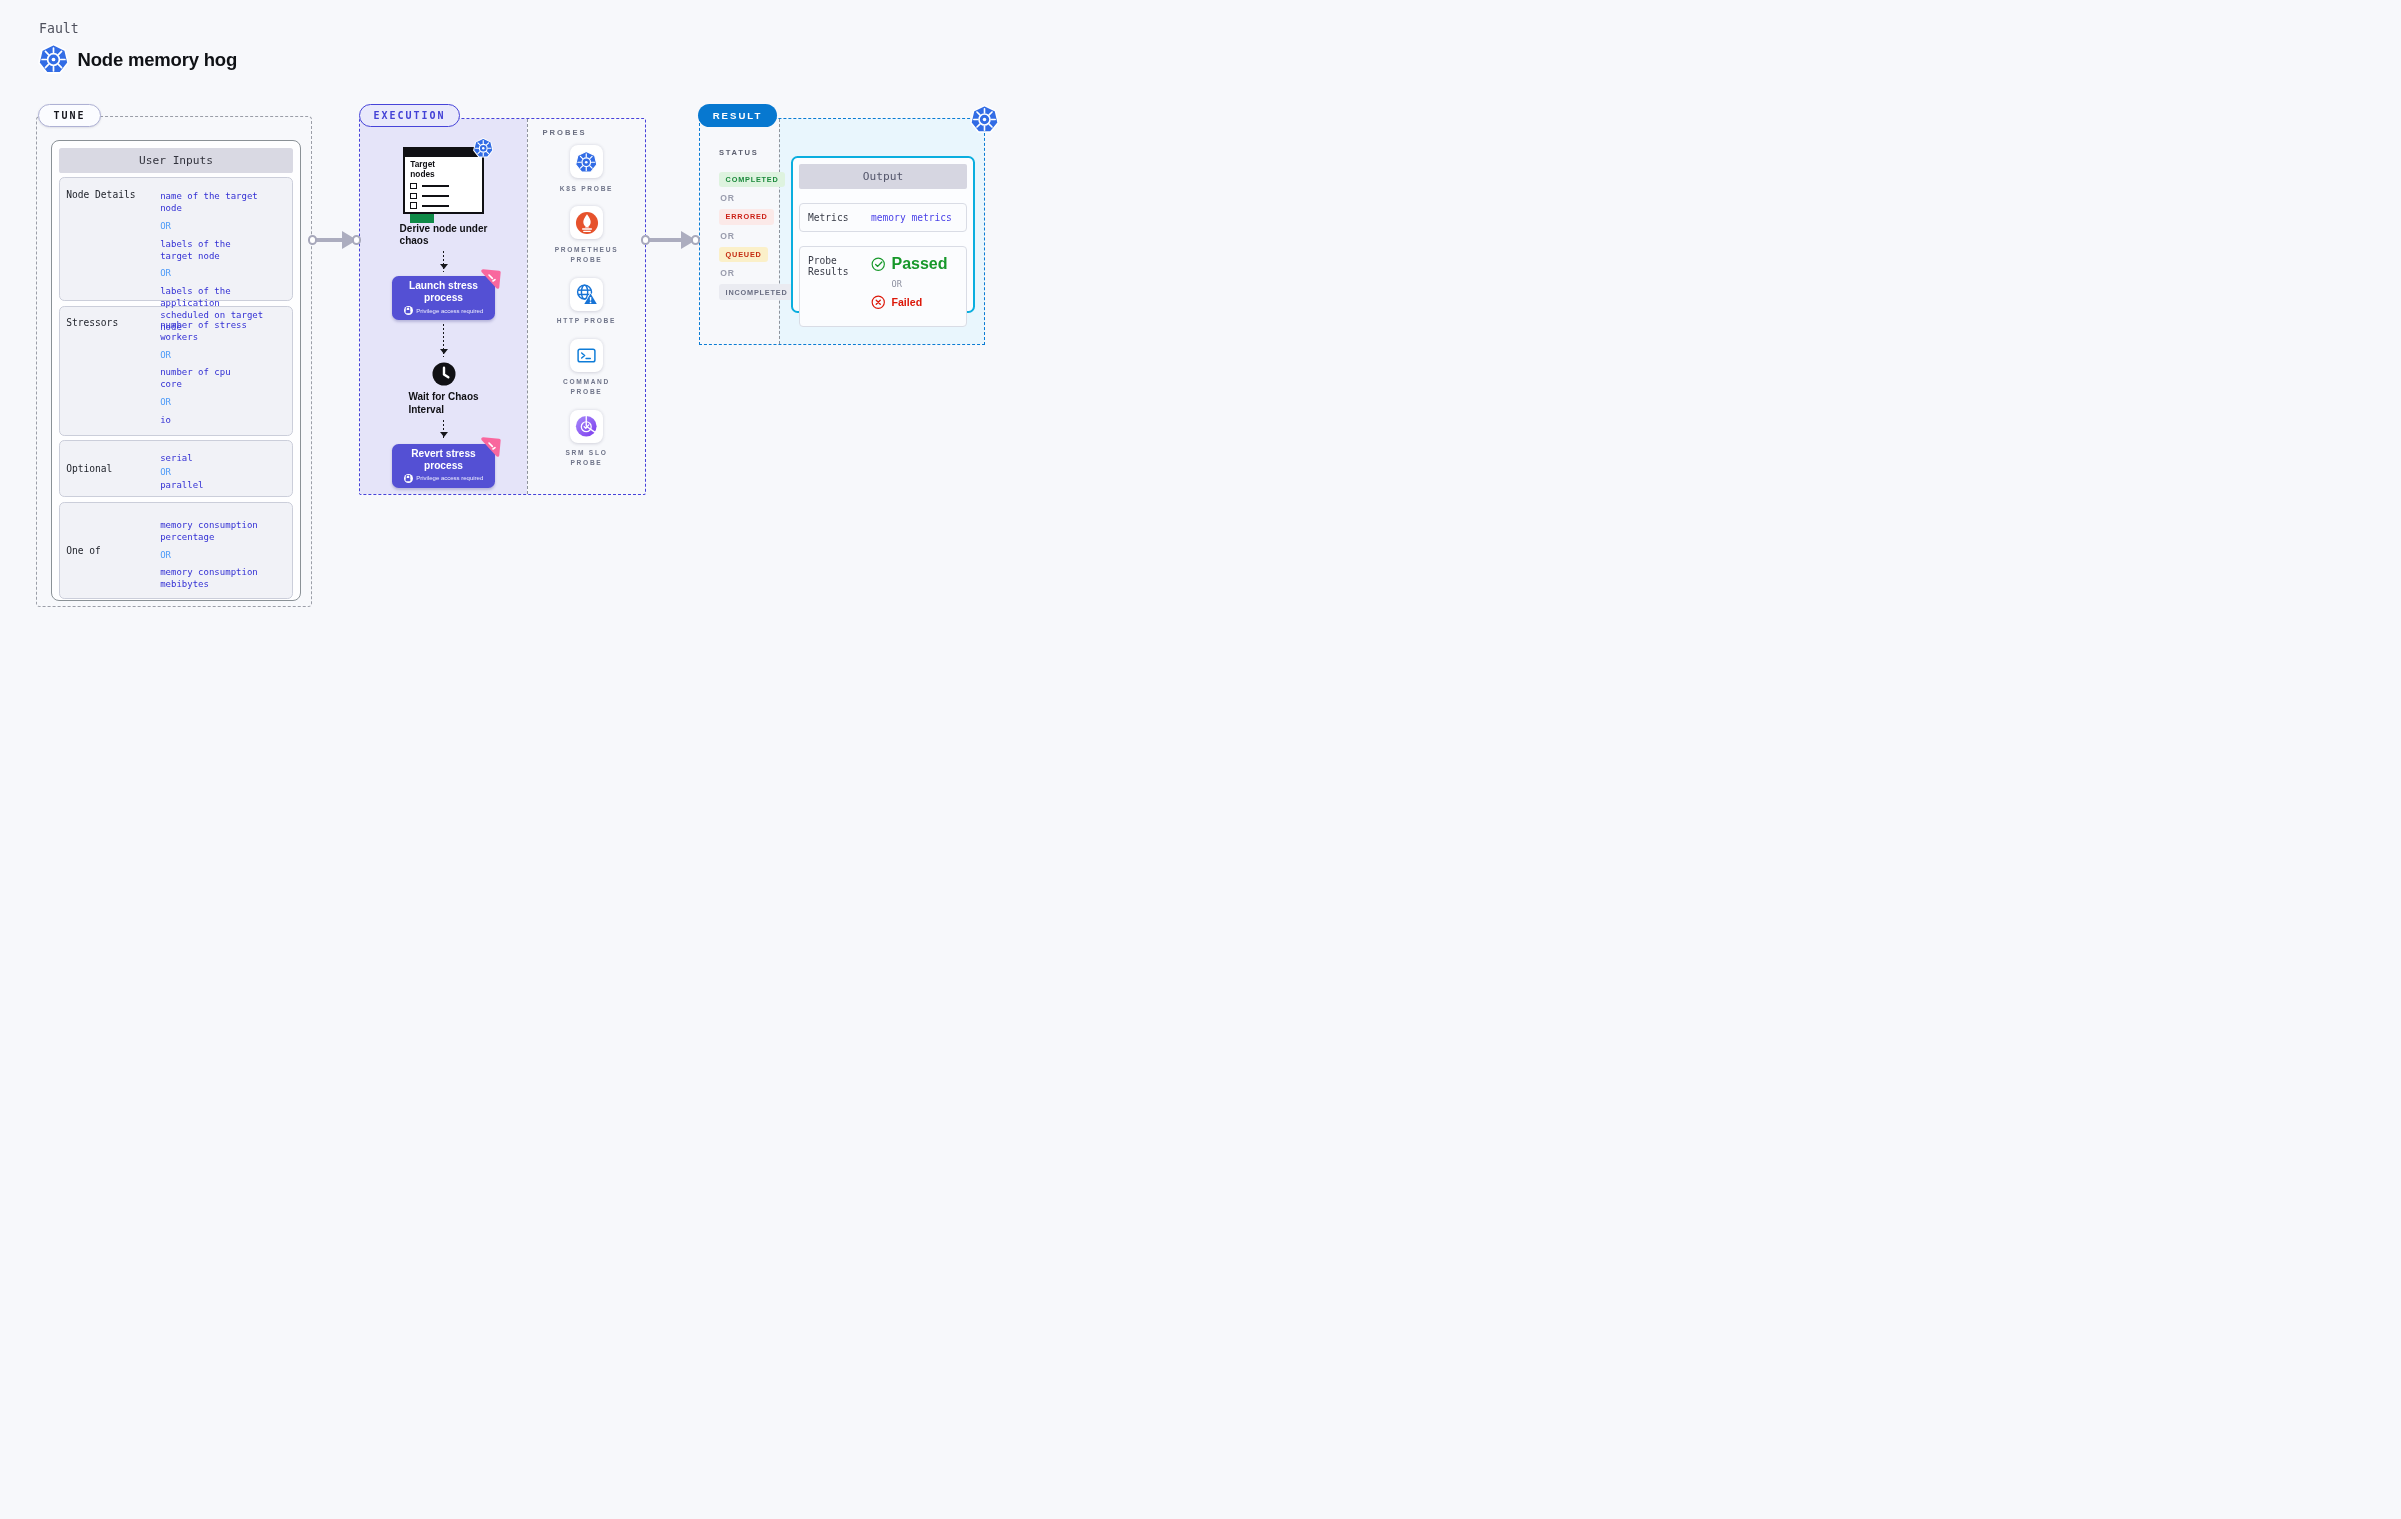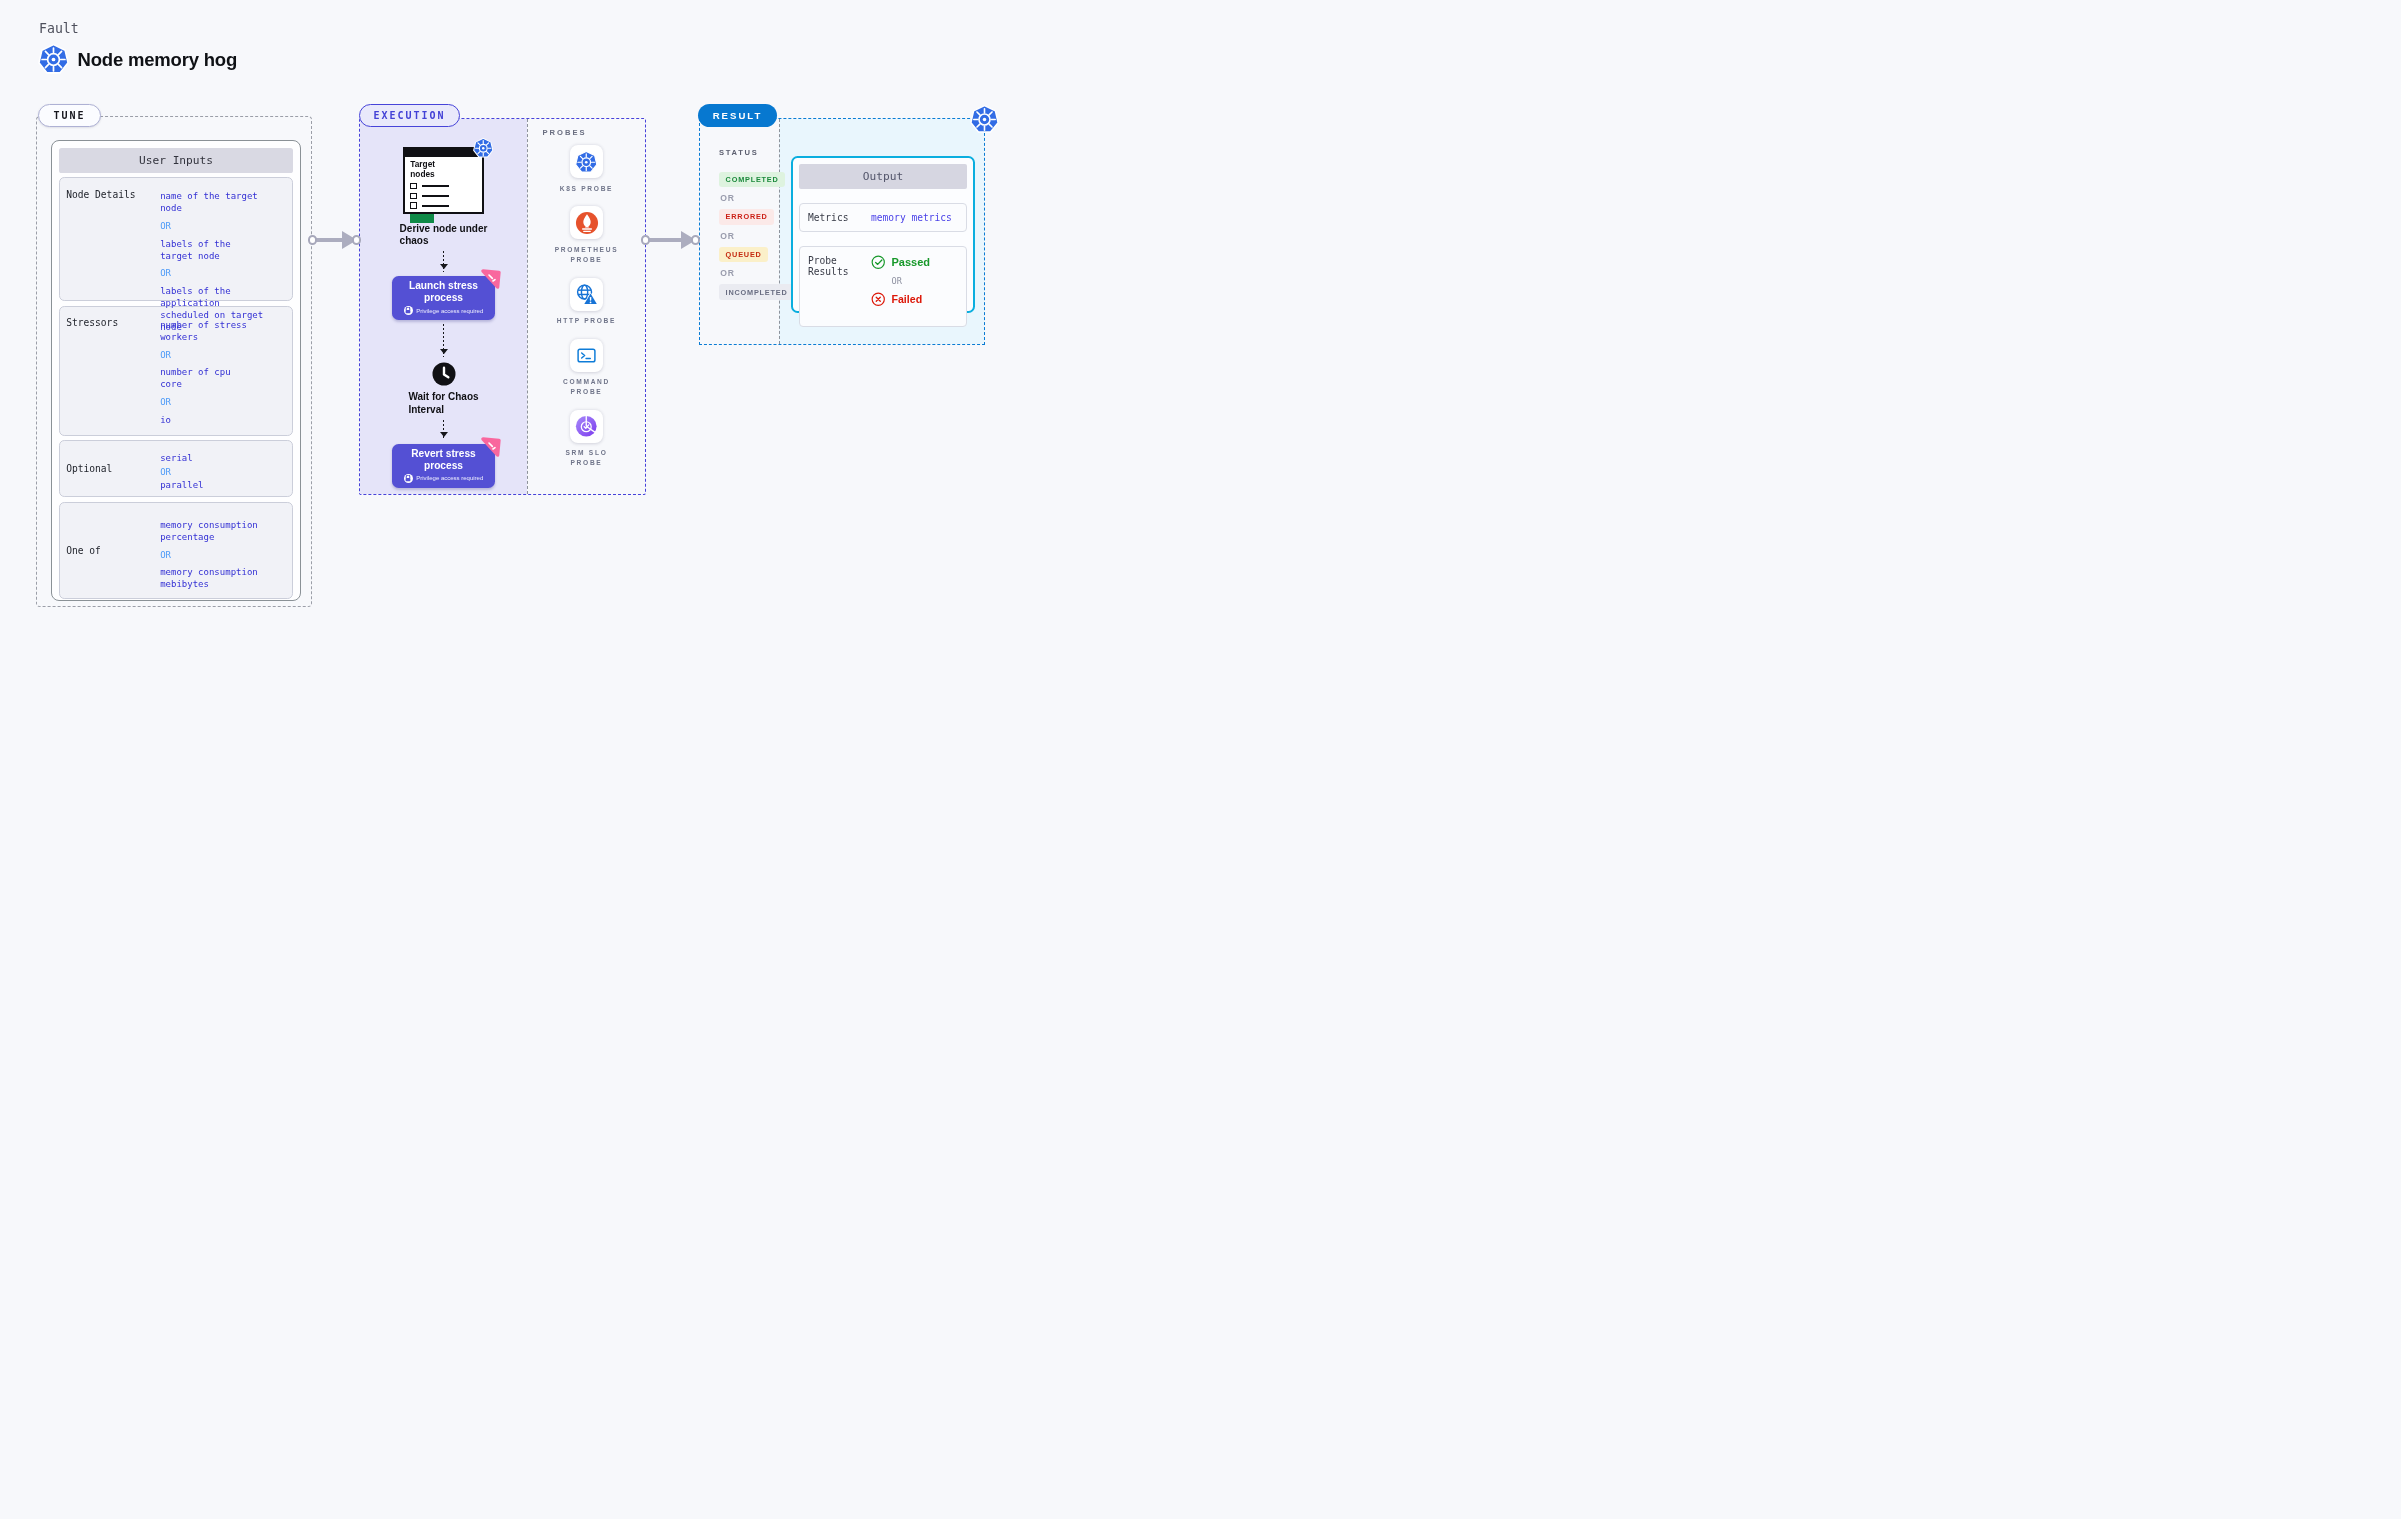--- a/index.html
+++ b/index.html
@@ -118,21 +118,21 @@
                  border:2px solid #0AAEDF; border-radius:6.6px; padding:6px; }
   .output-head { height:25px; background:#D6D6E1; border-radius:2px; display:flex; align-items:center;
                  justify-content:center; font-family:"DejaVu Sans Mono",monospace; font-size:11.2px; color:#53556A; }
   .out-row { margin-top:14px; background:#FBFCFE; border:1px solid #D9DCE5; border-radius:4px; padding:0 8px; }
   .metrics-row { height:29px; display:flex; align-items:center; }
   .out-lbl { width:63px; font-family:"DejaVu Sans Mono",monospace; font-size:9.6px; color:#383B47; white-space:pre-line; }
   .metrics-val { font-family:"DejaVu Sans Mono",monospace; font-size:9.6px; color:#4B42E8; }
   .pr-row { height:81px; display:flex; padding-top:8px; }
   .pr-right { flex:1; }
   .pr-line { display:flex; align-items:center; gap:6px; }
-  .pr-passed { color:#17982A; font-weight:bold; font-size:11px; }
+  .pr-passed { color:#17982A; font-weight:bold; font-size:16px; }
   .pr-failed { color:#DC1708; font-weight:bold; font-size:10.6px; }
   .pr-or { font-family:"DejaVu Sans Mono",monospace; font-size:8.6px; color:#8E91A1; margin:6px 0 6px 20.5px; }
   .pr-icon { width:14.5px; height:14.5px; flex:none; }
 </style>
 </head>
 <body>
 
 <svg width="0" height="0" style="position:absolute">
   <defs>
     <g id="k8s-mark">

